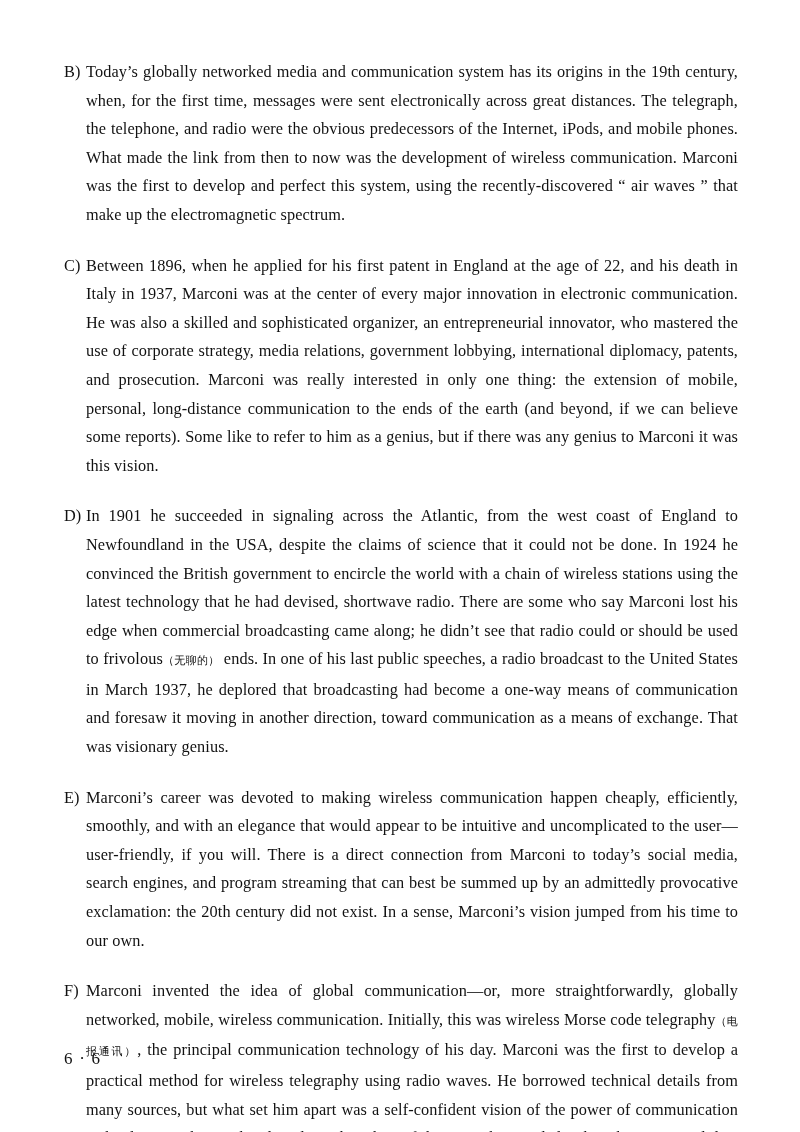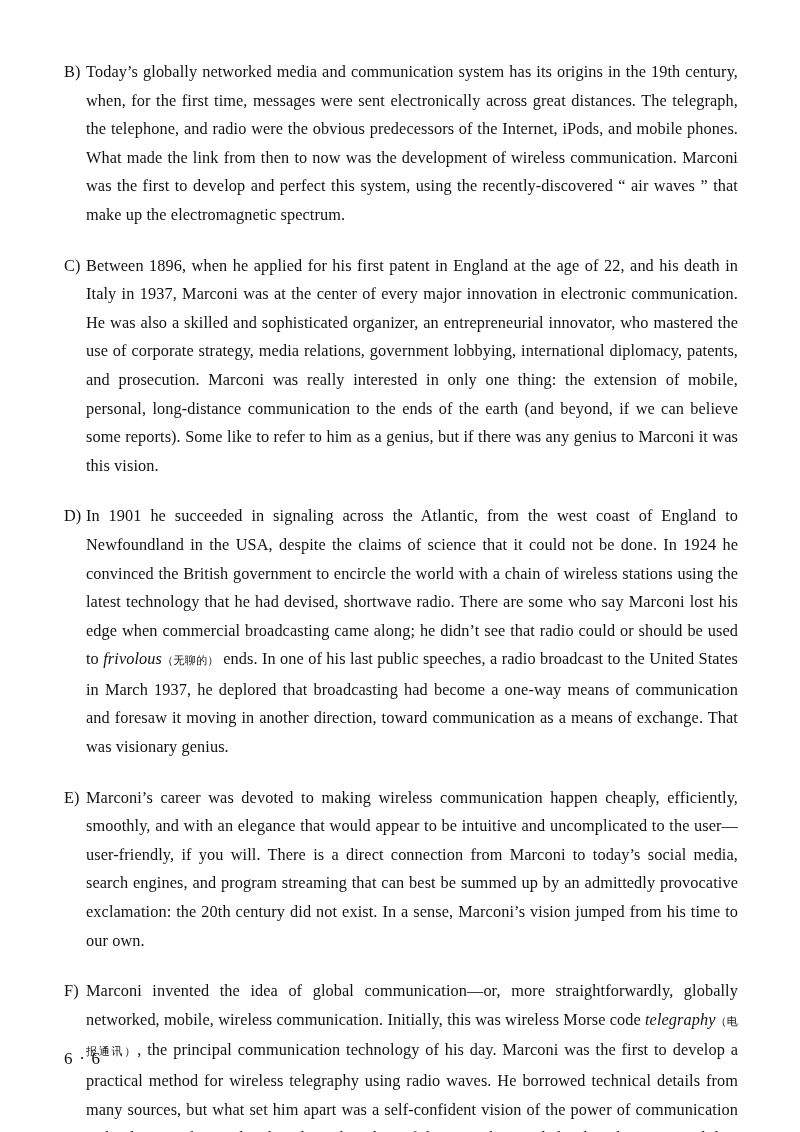--- a/index.html
+++ b/index.html
@@ -48,21 +48,20 @@
     width: 22px;
     text-align: left;
     font-size: 16.3px;
     line-height: 28.6px;
   }
   .para .body {
     display: block;
   }
   .para em,
   .para .ital {
-    font-style: italic;
   }
   .gloss {
     font-family: "DejaVu Sans", "Liberation Sans", sans-serif;
     font-size: 11px;
     letter-spacing: 0.2px;
   }
   .footer {
     position: absolute;
     left: 64px;
     top: 1048px;

